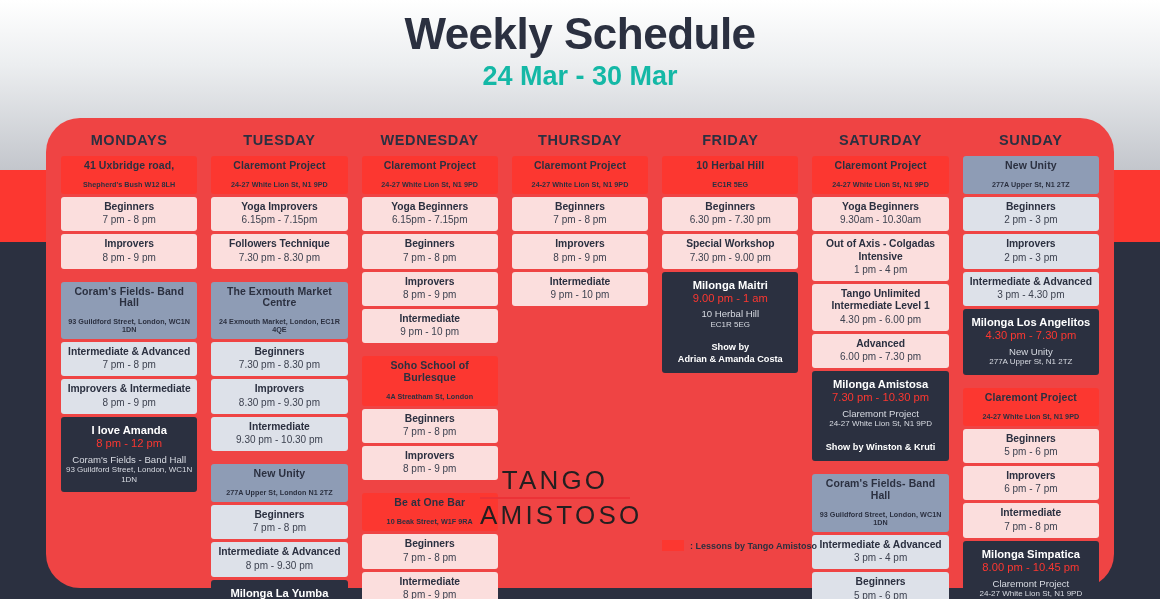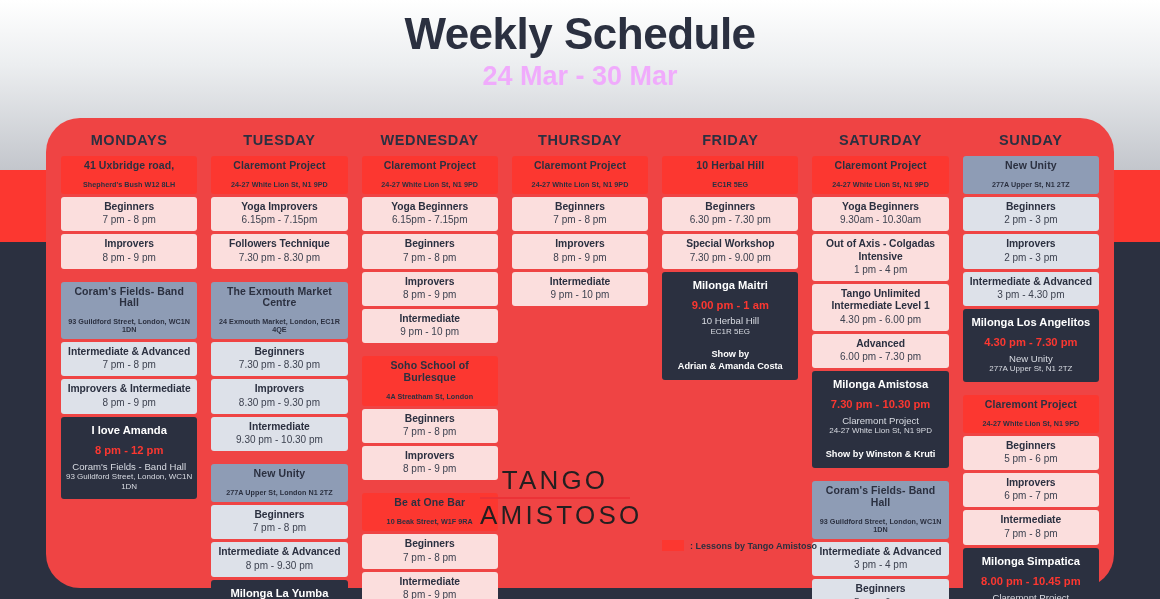--- a/index.html
+++ b/index.html
@@ -38,21 +38,21 @@
   
   #title-block {
     position: absolute; left: 0; right: 0; top: 8px;
     text-align: center; z-index: 3;
   }
   #main-title {
     font-size: 44px; font-weight: 700; color: #2b3040;
     letter-spacing: -0.5px; line-height: 1.18;
   }
   #sub-title {
-    font-size: 27px; font-weight: 700; color: #f0abfc;
+    font-size: 27px; font-weight: 700; color: #14b8a6;
     letter-spacing: 0px; margin-top: 1px;
   }
 
   
   #week {
     display: grid;
     grid-template-columns: repeat(7, 1fr);
     gap: 0px;
     width: 100%;
   }
@@ -92,21 +92,21 @@
   .cls.pink { background: #fbdedd; }
   .cls.grey { background: #dde1e9; }
 
   .milonga {
     background: #2b3040;
     text-align: center;
     padding: 7px 4px 8px 4px;
     line-height: 1.2;
   }
   .milonga .mname { font-size: 11.2px; font-weight: 700; color: #ffffff; }
-  .milonga .mtime { font-size: 11.2px; font-weight: 700; color: #fc3730; margin-top: 7px; }
+  .milonga .mtime { font-size: 11.2px; font-weight: 400; color: #fc3730; margin-top: 0; }
   .milonga .mvenue { font-size: 9.6px; font-weight: 400; color: #d8dbe2; margin-top: 3px; line-height: 1.2; }
   .milonga .maddr { font-size: 8px; font-weight: 400; color: #d8dbe2; margin-top: 0px; }
   .milonga .mshow { font-size: 9.2px; font-weight: 700; color: #ffffff; margin-top: 13px; line-height: 1.25; }
 
   .gap { height: 10px; }
 
   
   #logo-wrap {
     position: absolute;
     left: 480px; top: 466px;

